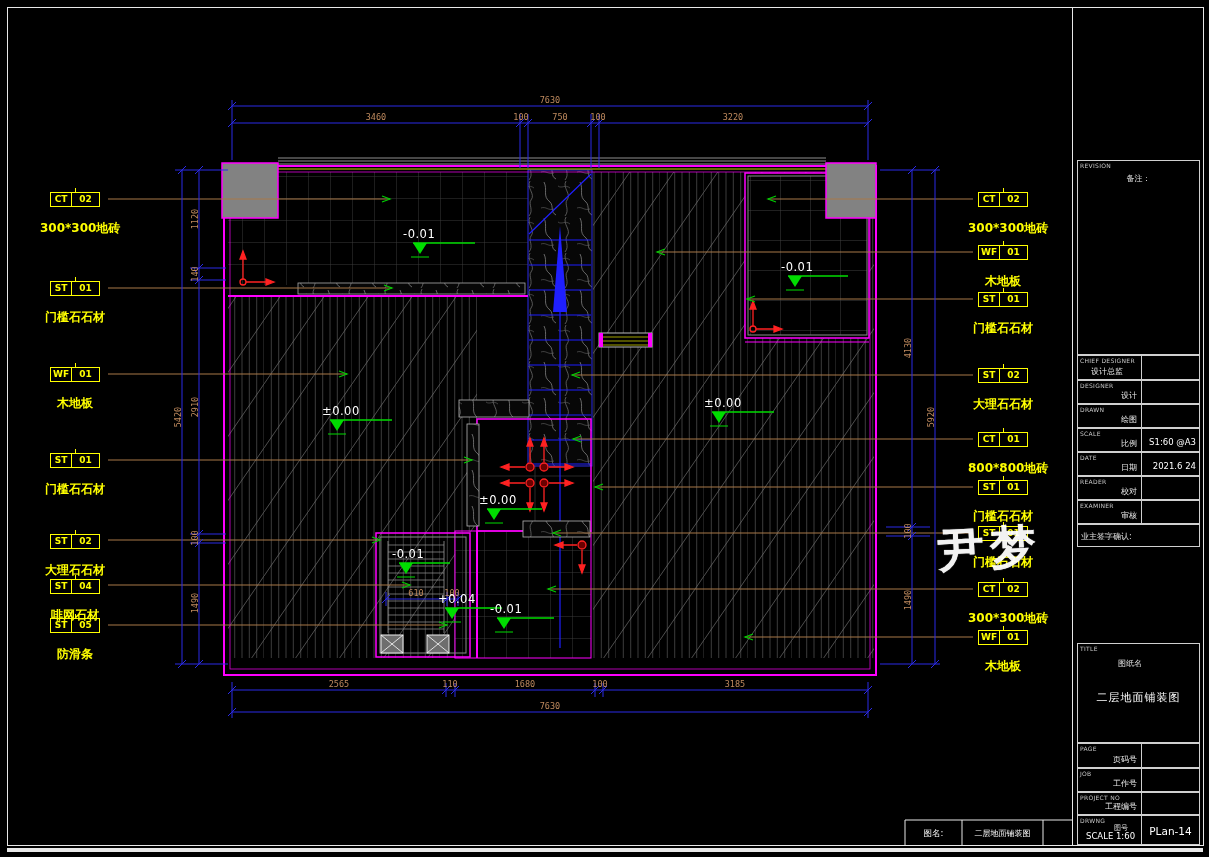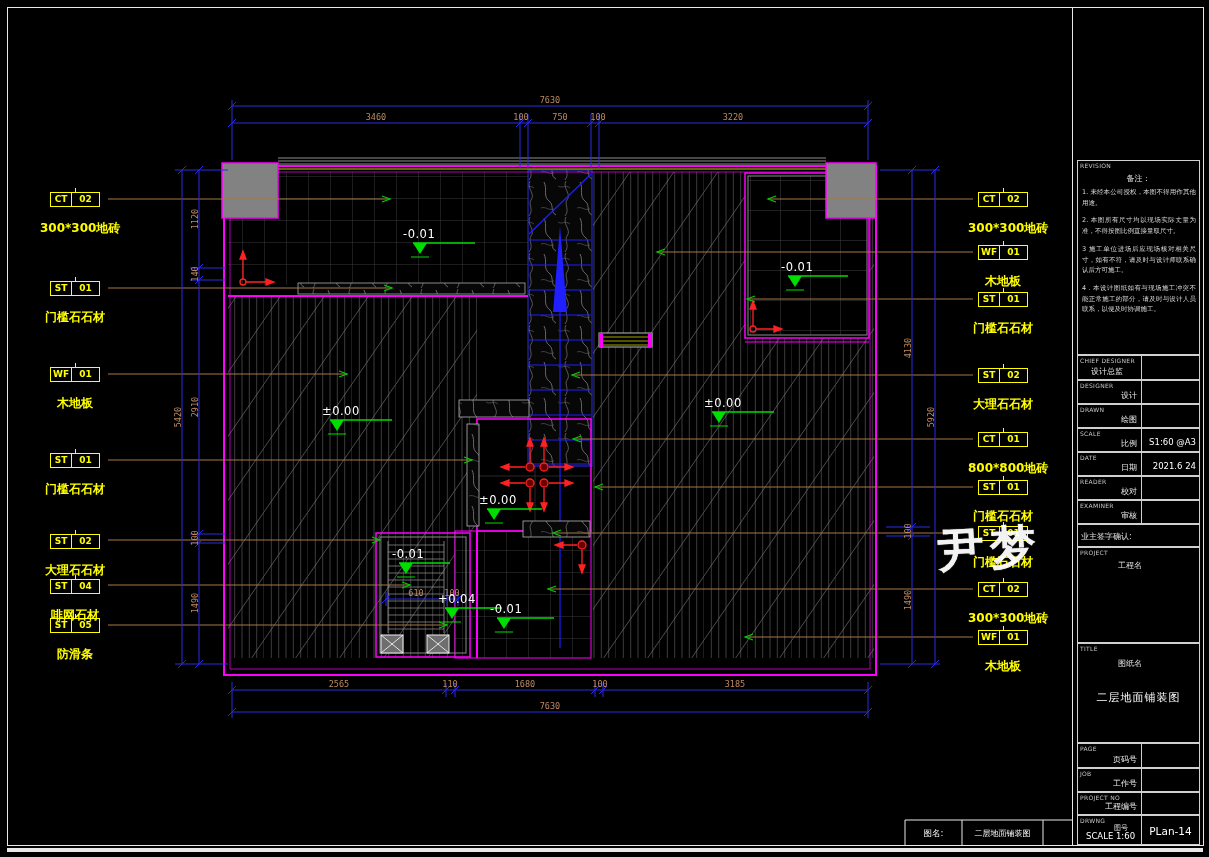--- a/index.html
+++ b/index.html
@@ -424,26 +424,20 @@
   <div id="wm">尹梦</div>
 
   <div class="bbtxt" style="left:905px;top:828px;width:57px">图名:</div>
   <div class="bbtxt" style="left:962px;top:828px;width:81px;font-size:8px">二层地面铺装图</div>
 
   <div id="panel">
 
     <div class="tb" style="top:153px;height:195px">
       <span class="en">REVISION</span>
       <div style="position:absolute;left:0;right:0;top:12px;text-align:center;font-size:8px">备注：</div>
-      <div class="notes" style="top:26px">
-        <p>1. 未经本公司授权，本图不得用作其他用途。</p>
-        <p>2. 本图所有尺寸均以现场实际丈量为准，不得按图比例直接量取尺寸。</p>
-        <p>3  施工单位进场后应现场核对相关尺寸，如有不符，请及时与设计师联系确认后方可施工。</p>
-        <p>4 . 本设计图纸如有与现场施工冲突不能正常施工的部分，请及时与设计人员联系，以便及时协调施工。</p>
-      </div>
     </div>
 
     <div class="tb" style="top:348px;height:25px">
       <span class="en">CHIEF DESIGNER</span>
         <span class="cn" style="right:76px">设计总监</span>
       <div class="val">
           <span class="valtxt"></span>
         </div>
     </div>
     <div class="tb" style="top:373px;height:24px">
@@ -486,24 +480,20 @@
         <span class="cn" style="right:62px">审核</span>
       <div class="val">
           <span class="valtxt"></span>
         </div>
     </div>
 
     <div class="tb" style="top:517px;height:23px">
       <span style="position:absolute;left:3px;top:6px;font-size:8px">业主签字确认:</span>
     </div>
 
-    <div class="tb" style="top:540px;height:96px">
-      <span class="en">PROJECT</span>
-      <span style="position:absolute;left:40px;top:12px;font-size:8px">工程名</span>
-    </div>
 
     <div class="tb" style="top:636px;height:100px">
       <span class="en">TITLE</span>
       <span style="position:absolute;left:40px;top:14px;font-size:8px">图纸名</span>
       <div style="position:absolute;left:0;right:0;top:46px;text-align:center;font-size:11px;color:#fff;letter-spacing:1px">二层地面铺装图</div>
     </div>
 
     <div class="tb" style="top:736px;height:25px">
       <span class="en">PAGE</span>
         <span class="cn" style="right:62px">页码号</span>

